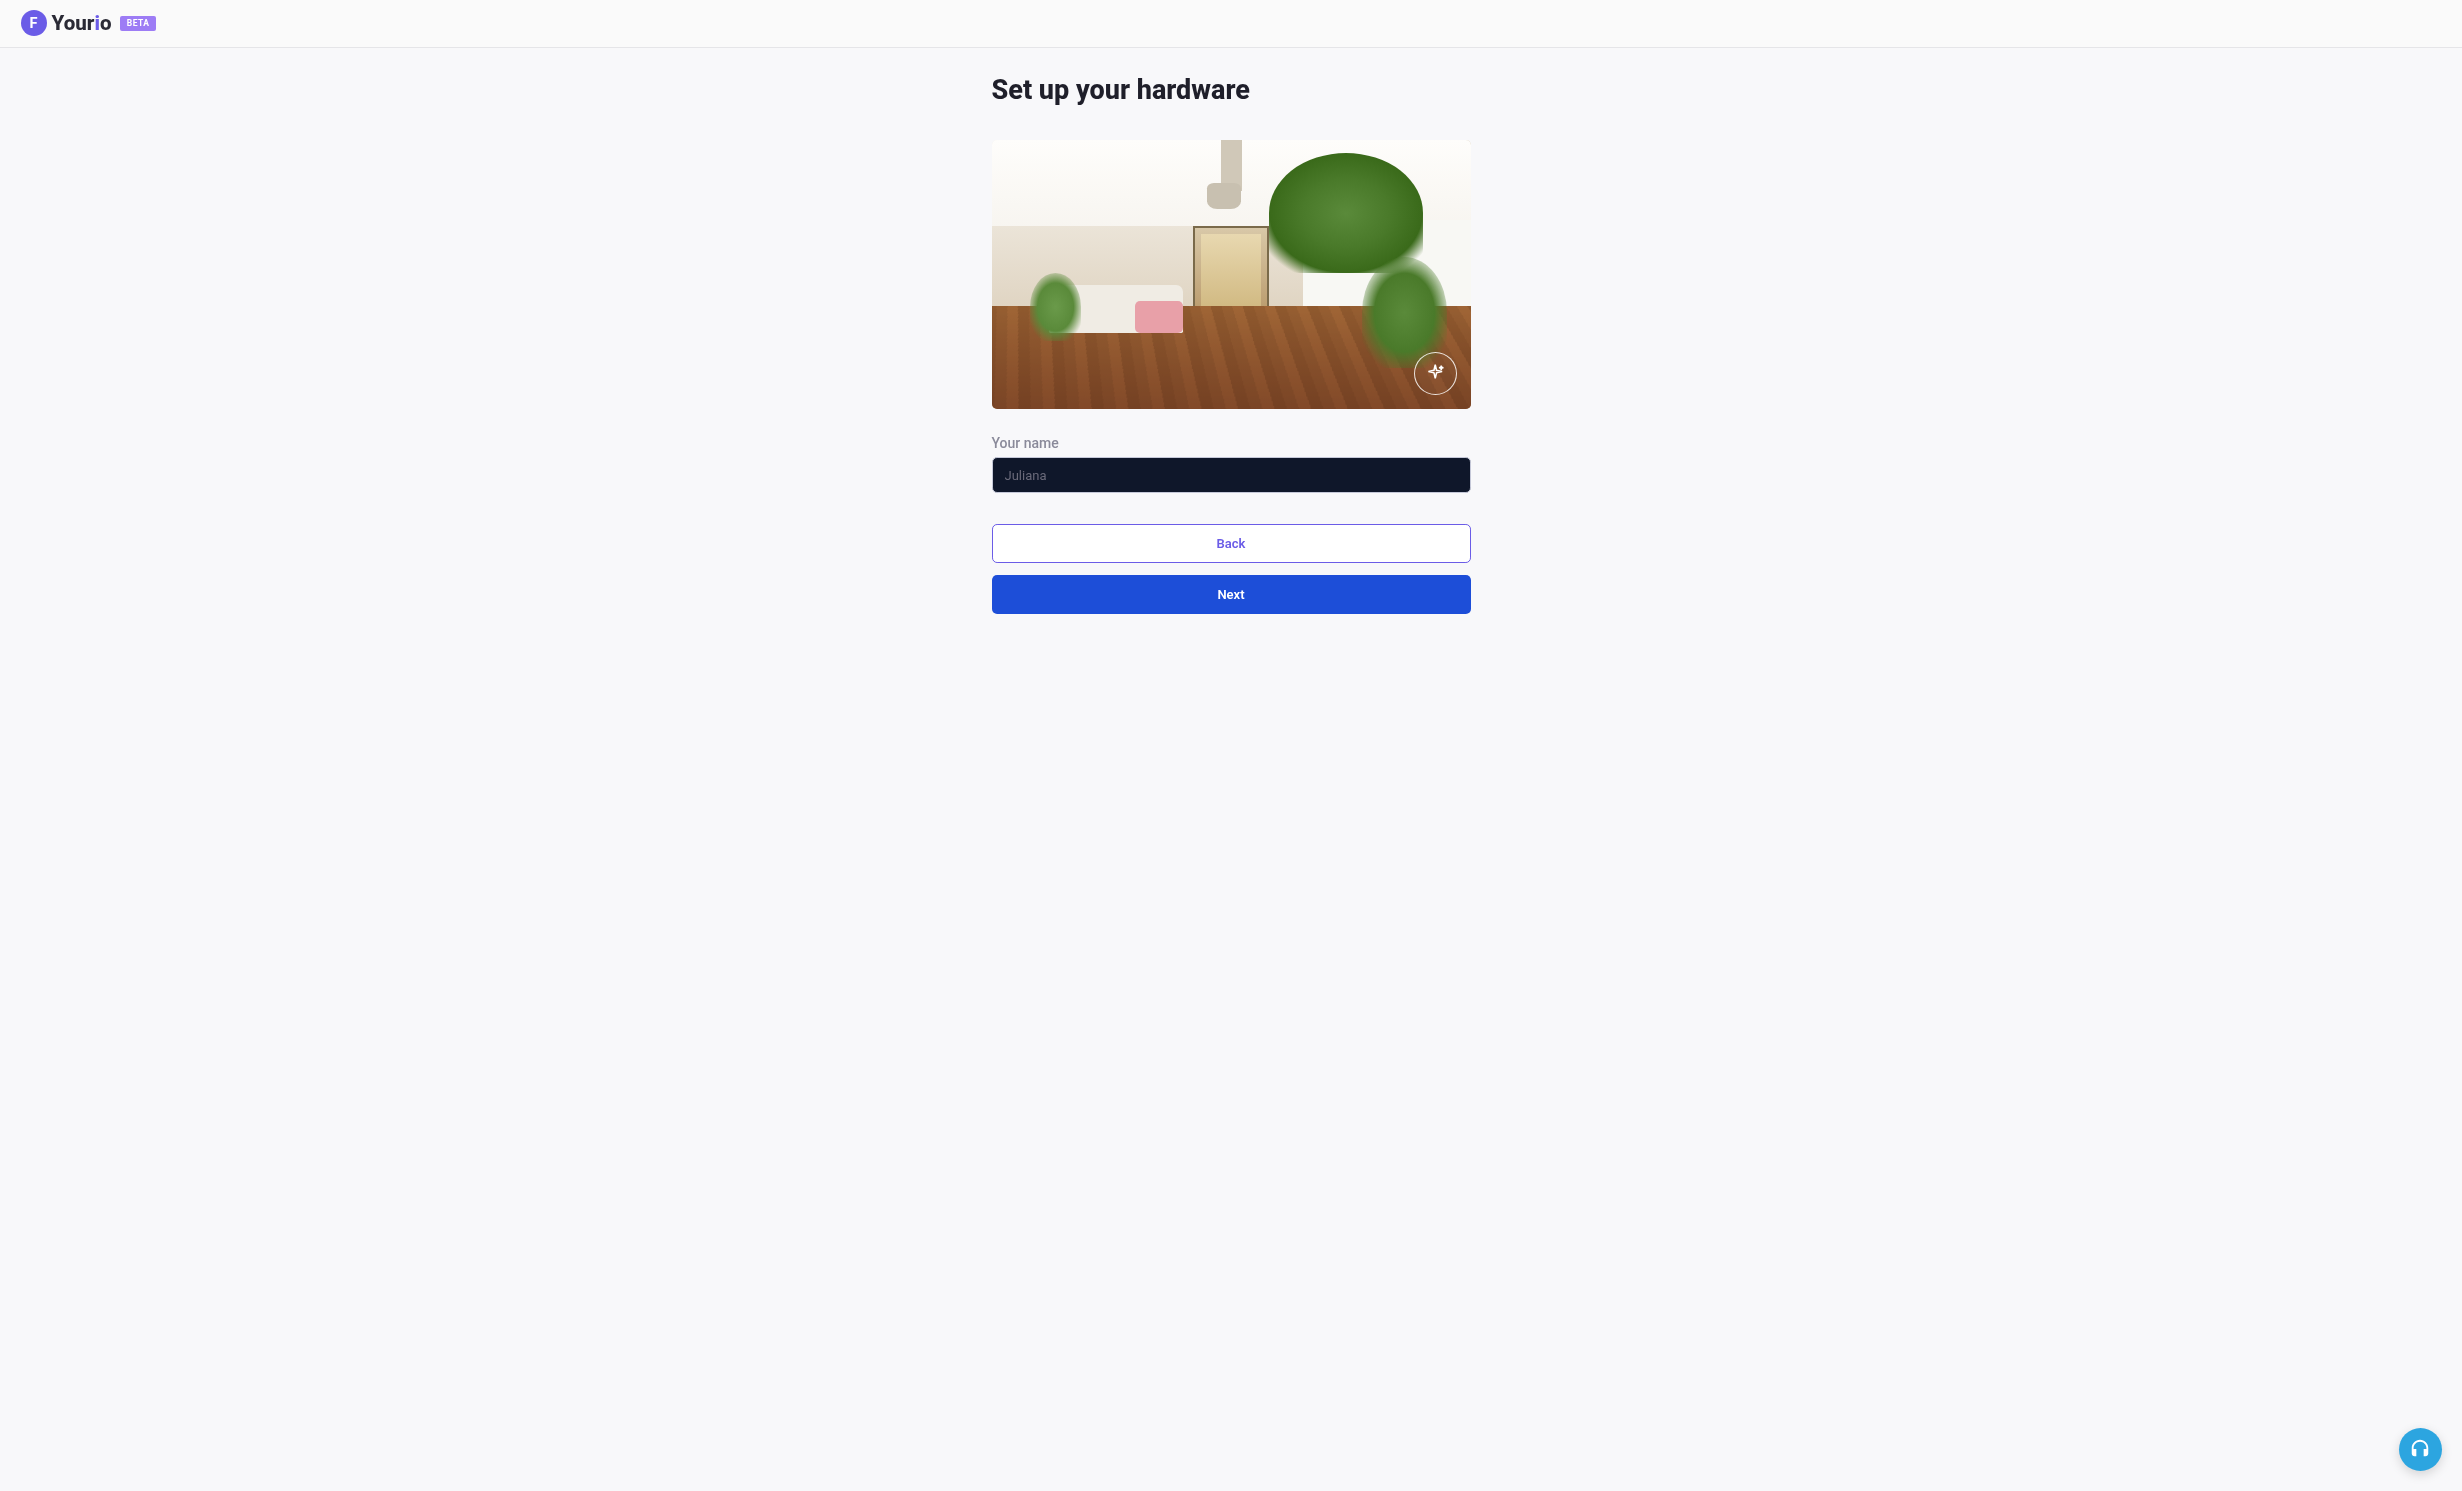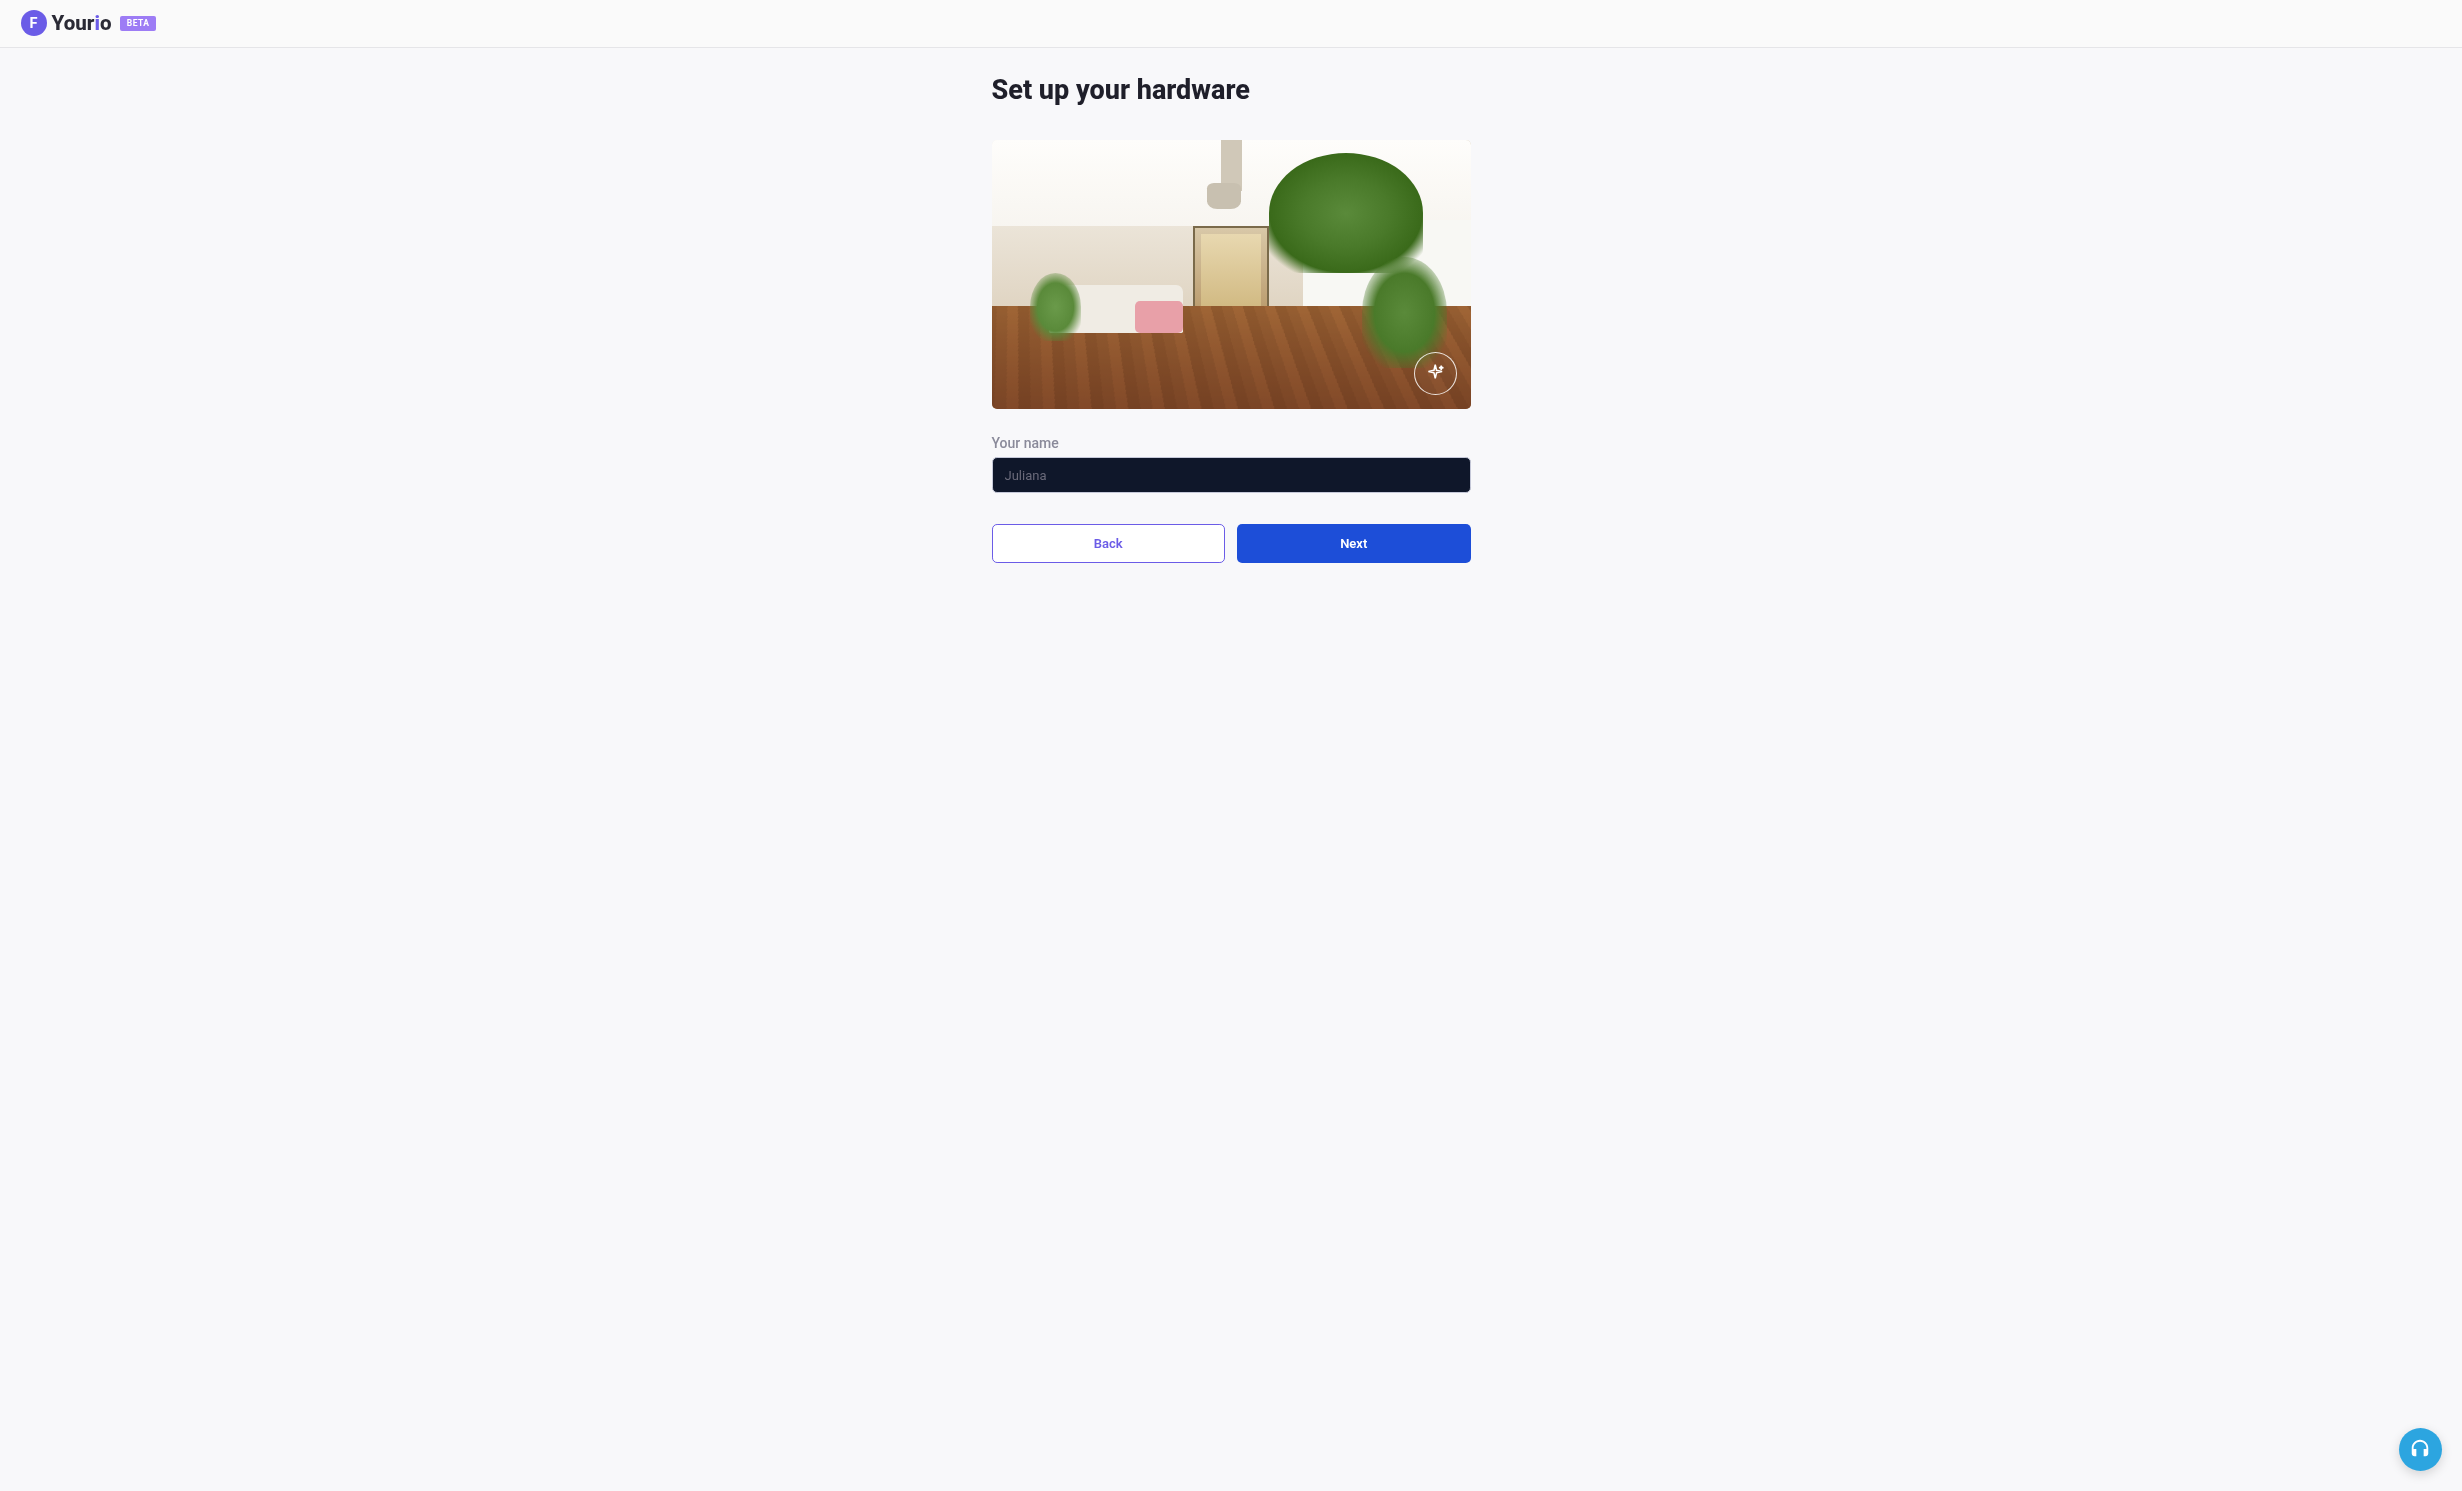--- a/index.html
+++ b/index.html
@@ -295,20 +295,21 @@
       height: 12px;
       stroke: #2a2a35;
       stroke-width: 2;
       fill: none;
     }
     
     .button-row {
       display: flex;
       gap: 12px;
       margin-top: 31px;
+      flex-direction: column;
     }
     
     .btn {
       flex: 1;
       padding: 11px;
       border-radius: 5.1px;
       font-size: 13px;
       font-weight: 600;
       cursor: pointer;
       font-family: inherit;

